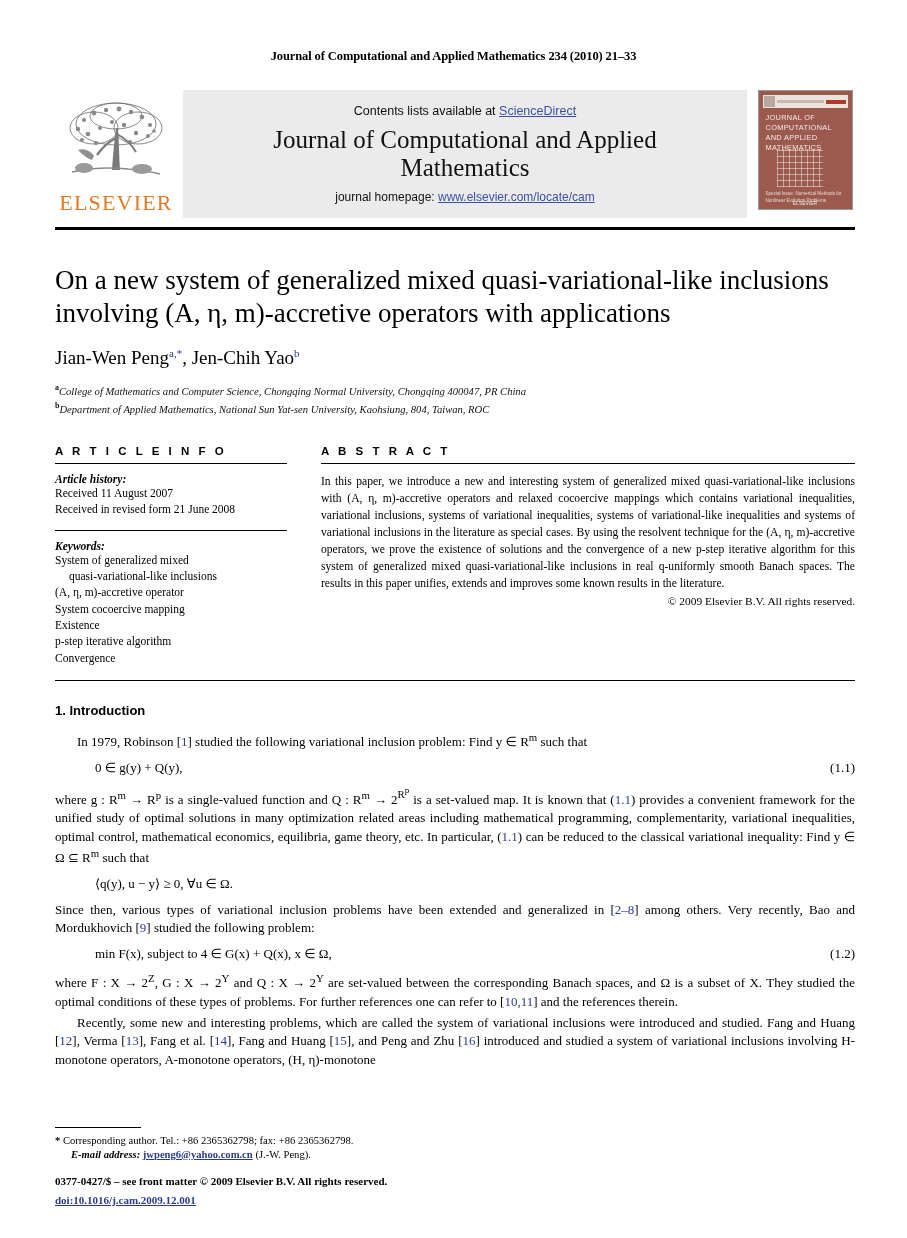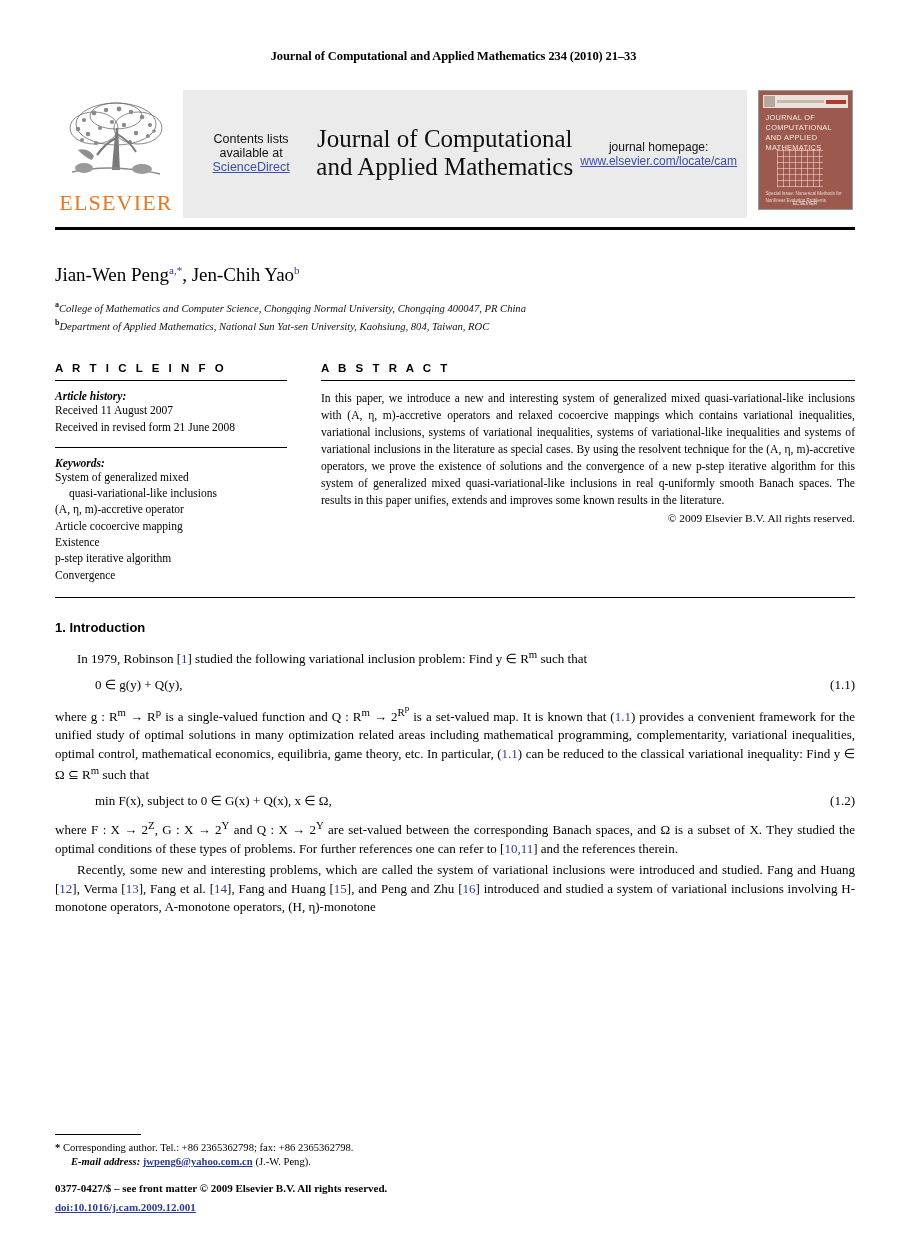--- a/index.html
+++ b/index.html
@@ -43,21 +43,21 @@
     color:#E87722;
     font-size:22px;
     letter-spacing:1.2px;
     line-height:1;
     margin-top:2px;
   }
   .center-box{
     flex:1 1 auto;
     background:#ebebeb;
     margin:0 8px 0 6px;
-    display:flex;flex-direction:row;
+    display:flex;flex-direction:column;
     align-items:center;justify-content:center;
     text-align:center;
     box-sizing:border-box;
     padding:8px 10px;
   }
   .contents-line{
     font-family:"Liberation Sans",sans-serif;
     font-size:12.5px;
     color:#111;
     margin-bottom:2px;
@@ -217,21 +217,21 @@
     font-size:13px;
     font-family:"Liberation Serif",serif;
   }
   .eq-body{padding-left:40px;flex:1 1 auto;}
   .eq-num{flex:0 0 auto;}
   .lnk{color:#2b3b8f;}
   i{font-style:italic;}
 
   
   .footer{
-    position:absolute;left:55px;bottom:23px;width:560px;
+    position:absolute;left:55px;bottom:30px;width:560px;
   }
   .foot-rule{width:86px;border-top:1.3px solid #000;margin-bottom:5px;}
   .foot-note{
     font-size:10.6px;line-height:1.5;
     font-family:"Liberation Serif",serif;
   }
   .foot-note .star{font-weight:bold;}
   .foot-email{
     font-size:10.6px;padding-left:16px;
     font-family:"Liberation Serif",serif;
@@ -315,20 +315,21 @@
         <div class="cv-art"></div>
         <div class="cv-sub">Special Issue: Numerical Methods for Nonlinear Evolution Problems</div>
         <div class="cv-foot">ELSEVIER</div>
       </div>
     </div>
   </div>
 
   <div class="rule-thick"></div>
 
   <div class="title-block">
+    <h1 class="paper-title">On a new system of generalized mixed quasi-variational-like inclusions involving (A, η, m)-accretive operators with applications</h1>
     <div class="authors">Jian-Wen Peng<sup>a,*</sup>, Jen-Chih Yao<sup>b</sup></div>
     <div class="affils">
       <div class="affil">
         <sup>a</sup><span>College of Mathematics and Computer Science, Chongqing Normal University, Chongqing 400047, PR China</span>
       </div>
       <div class="affil">
         <sup>b</sup><span>Department of Applied Mathematics, National Sun Yat-sen University, Kaohsiung, 804, Taiwan, ROC</span>
       </div>
     </div>
   </div>
@@ -341,21 +342,21 @@
         <div class="hist-label">Article history:</div>
         <div class="hist-line">Received 11 August 2007</div>
         <div class="hist-line">Received in revised form 21 June 2008</div>
       </div>
       <div class="hr-thin"></div>
       <div class="kw-block" style="margin-top:0">
         <div class="kw-label">Keywords:</div>
         <div class="kw-line">System of generalized mixed</div>
         <div class="kw-line kw-indent">quasi-variational-like inclusions</div>
         <div class="kw-line">(A, η, m)-accretive operator</div>
-        <div class="kw-line">Article cocoercive mapping</div>
+        <div class="kw-line">System cocoercive mapping</div>
         <div class="kw-line">Existence</div>
         <div class="kw-line">p-step iterative algorithm</div>
         <div class="kw-line">Convergence</div>
       </div>
     </div>
 
     <div class="col-abs">
       <div class="sec-head">A B S T R A C T</div>
       <div class="hr-thin"></div>
       <div class="abs-text">In this paper, we introduce a new and interesting system of generalized mixed quasi-variational-like inclusions with (A, η, m)-accretive operators and relaxed cocoercive mappings which contains variational inequalities, variational inclusions, systems of variational inequalities, systems of variational-like inequalities and systems of variational inclusions in the literature as special cases. By using the resolvent technique for the (A, η, m)-accretive operators, we prove the existence of solutions and the convergence of a new p-step iterative algorithm for this system of generalized mixed quasi-variational-like inclusions in real q-uniformly smooth Banach spaces. The results in this paper unifies, extends and improves some known results in the literature.</div>
@@ -370,24 +371,28 @@
 
     <p class="body-p indent">In 1979, Robinson [<span class="lnk">1</span>] studied the following variational inclusion problem: Find y ∈ R<sup>m</sup> such that</p>
 
     <div class="eq-row">
       <span class="eq-body">0 ∈ g(y) + Q(y),</span>
       <span class="eq-num">(1.1)</span>
     </div>
 
     <p class="body-p">where g : R<sup>m</sup> → R<sup>p</sup> is a single-valued function and Q : R<sup>m</sup> → 2<sup>R<sup>p</sup></sup> is a set-valued map. It is known that (<span class="lnk">1.1</span>) provides a convenient framework for the unified study of optimal solutions in many optimization related areas including mathematical programming, complementarity, variational inequalities, optimal control, mathematical economics, equilibria, game theory, etc. In particular, (<span class="lnk">1.1</span>) can be reduced to the classical variational inequality: Find y ∈ Ω ⊆ R<sup>m</sup> such that</p>
 
-
-
     <div class="eq-row">
-      <span class="eq-body">min F(x),  subject to 0 ∈ G(x) + Q(x),   x ∈ Ω,</span>
+      <span class="eq-body">⟨q(y), u − y⟩ ≥ 0,   ∀u ∈ Ω.</span>
+    </div>
+
+    <p class="body-p">Since then, various types of variational inclusion problems have been extended and generalized in [<span class="lnk">2–8</span>] among others. Very recently, Bao and Mordukhovich [<span class="lnk">9</span>] studied the following problem:</p>
+
+    <div class="eq-row">
+      <span class="eq-body">min F(x),  subject to 4 ∈ G(x) + Q(x),   x ∈ Ω,</span>
       <span class="eq-num">(1.2)</span>
     </div>
 
     <p class="body-p">where F : X → 2<sup>Z</sup>, G : X → 2<sup>Y</sup> and Q : X → 2<sup>Y</sup> are set-valued between the corresponding Banach spaces, and Ω is a subset of X. They studied the optimal conditions of these types of problems. For further references one can refer to [<span class="lnk">10,11</span>] and the references therein.</p>
     <p class="body-p indent">Recently, some new and interesting problems, which are called the system of variational inclusions were introduced and studied. Fang and Huang [<span class="lnk">12</span>], Verma [<span class="lnk">13</span>], Fang et al. [<span class="lnk">14</span>], Fang and Huang [<span class="lnk">15</span>], and Peng and Zhu [<span class="lnk">16</span>] introduced and studied a system of variational inclusions involving H-monotone operators, A-monotone operators, (H, η)-monotone</p>
   </div>
 
   <div class="footer">
     <div class="foot-rule"></div>
     <div class="foot-note">

